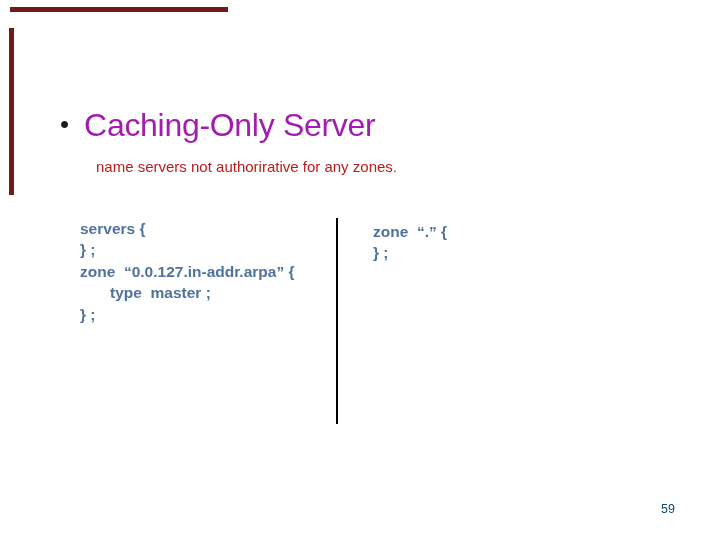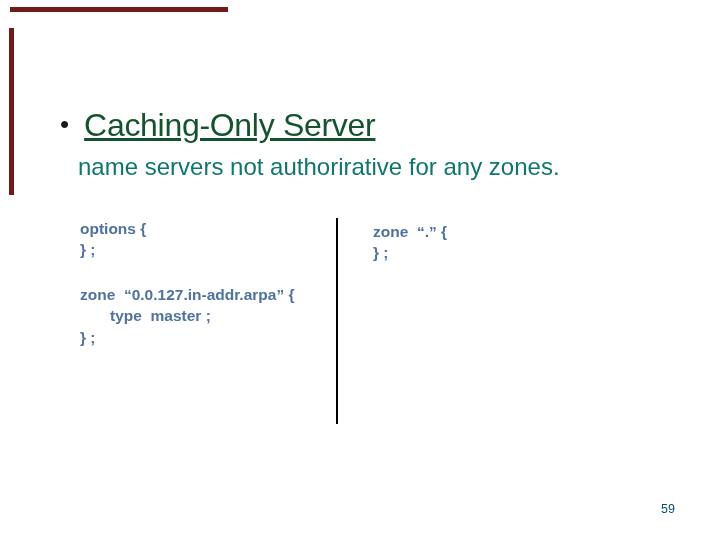--- a/index.html
+++ b/index.html
@@ -39,46 +39,45 @@
     font-size: 26px;
     line-height: 38px;
     color: #1a1a1a;
     margin-right: 15px;
   }
   .title {
     font-size: 32px;
     line-height: 40px;
     font-weight: 400;
     letter-spacing: -0.3px;
-    color: #14532d;
+    color: #a21caf;
     white-space: pre;
-    text-decoration: underline;
   }
   
   .subtitle {
     position: absolute;
-    left: 78px; top: 153px;
-    font-size: 24px;
+    left: 96px; top: 153px;
+    font-size: 15px;
     line-height: 28px;
-    color: #0f766e;
+    color: #b91c1c;
     white-space: pre;
   }
   
   .code-panel {
     position: absolute;
     color: #4f729e;
     font-size: 15.5px;
     font-weight: 700;
     line-height: 21.4px;
   }
   .code-panel.left  { left: 80px;  top: 218px; width: 250px; }
   .code-panel.right { left: 373px; top: 221px; width: 230px; }
   .code-line { white-space: pre; }
   .code-line.indent { padding-left: 30px; }
-  .code-block + .code-block { margin-top: 23px; }
+  .code-block + .code-block { }
   .divider {
     position: absolute;
     left: 336px; top: 218px;
     width: 2px; height: 206px;
     background: #000000;
   }
   
   .page-number {
     position: absolute;
     left: 661px; top: 502px;
@@ -96,21 +95,21 @@
 
   <div class="title-row">
     <span class="bullet">•</span>
     <span class="title">Caching-Only Server</span>
   </div>
 
   <div class="subtitle">name servers not authorirative for any zones.</div>
 
   <div class="code-panel left">
     <div class="code-block">
-      <div class="code-line">options {</div>
+      <div class="code-line">servers {</div>
       <div class="code-line">} ;</div>
     </div>
     <div class="code-block">
       <div class="code-line">zone  “0.0.127.in-addr.arpa” {</div>
       <div class="code-line indent">type  master ;</div>
       <div class="code-line">} ;</div>
     </div>
   </div>
 
   <div class="divider"></div>

